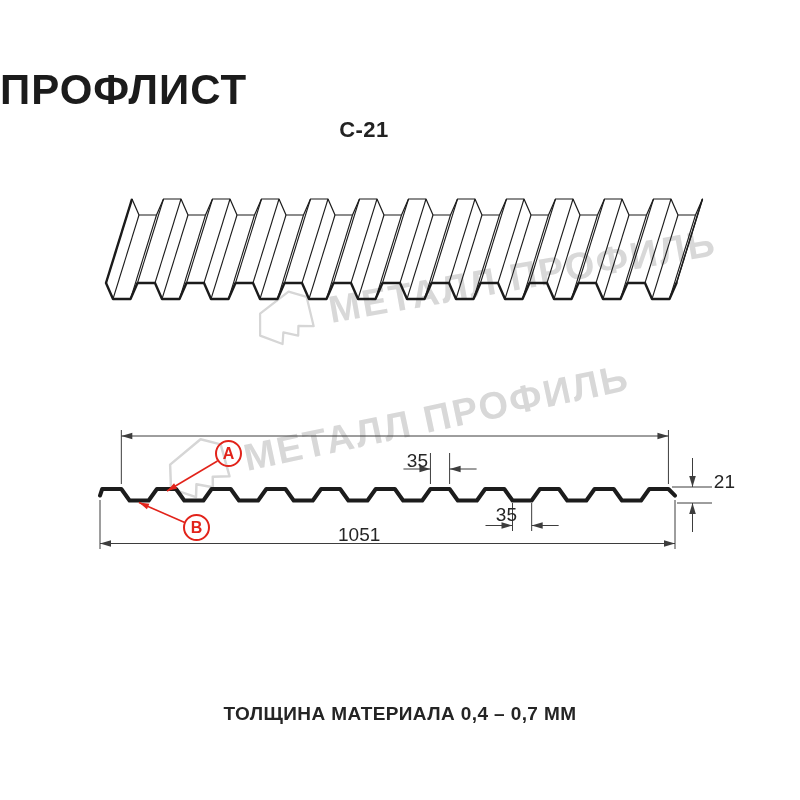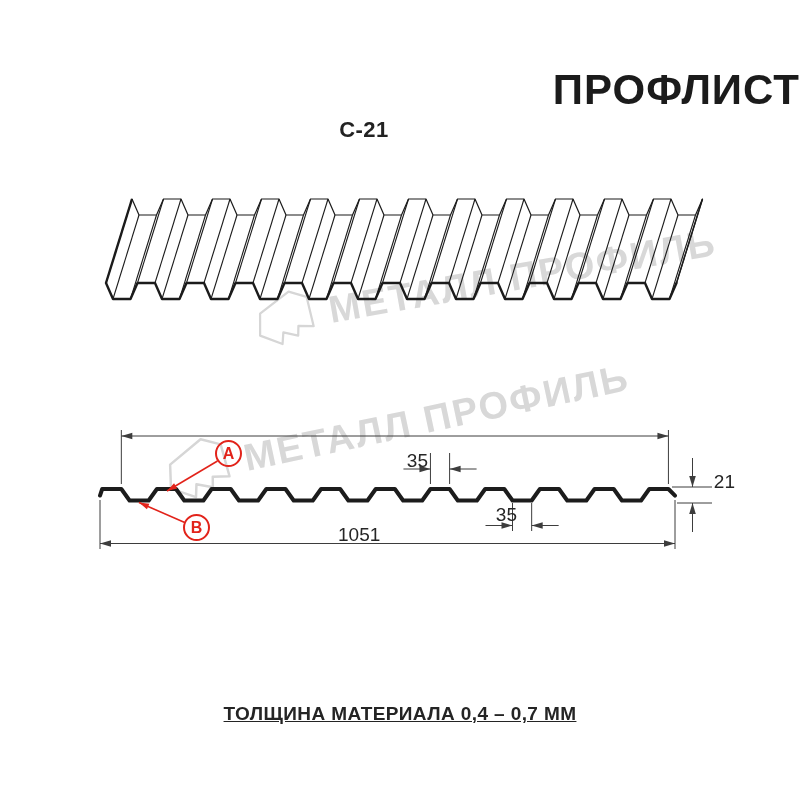--- a/index.html
+++ b/index.html
@@ -1,24 +1,24 @@
 <!DOCTYPE html>
 <html style="--red: #e2231a; --ink: #1b1b1b; --wm: #d8d8d8;"><head>
 <meta charset="utf-8">
 <style>
   html,body{margin:0;padding:0;background:#fff;}
   .page{position:relative;width:800px;height:800px;background:#ffffff;overflow:hidden;
         font-family:"Liberation Sans", sans-serif;color:var(--ink,#1b1b1b);}
   .abs{position:absolute;}
-  .page-title{left:0;top:66px;width:800px;text-align:right;font-size:42px;font-weight:800;
+  .page-title{left:0;top:66px;width:800px;text-align:left;font-size:42px;font-weight:800;
               letter-spacing:1px;color:var(--ink,#1b1b1b);}
   .page-subtitle{left:0;top:117px;width:728px;text-align:center;font-size:22px;font-weight:600;
                  letter-spacing:.5px;color:#222;}
   .note{left:0;top:703px;width:800px;text-align:center;font-size:19px;font-weight:600;
-        letter-spacing:.4px;color:#242424;text-decoration:underline;}
+        letter-spacing:.4px;color:#242424;}
   .gfx{position:absolute;left:0;top:0;width:800px;height:800px;}
   .dim{font-size:19px;color:#262626;line-height:1;}
   .d-1000{left:295px;top:417px;width:200px;text-align:center;}
   .d-1051{left:338px;top:525px;width:100px;text-align:left;}
   .d-35a{left:388px;top:451px;width:40px;text-align:right;}
   .d-35b{left:477px;top:505px;width:40px;text-align:right;}
   .d-21{left:695px;top:472px;width:40px;text-align:right;}
   .callout{width:27px;height:27px;border:2.6px solid var(--red,#e2231a);border-radius:50%;
            display:flex;align-items:center;justify-content:center;font-size:16px;font-weight:700;
            color:var(--red,#e2231a);background:transparent;box-sizing:border-box;}

